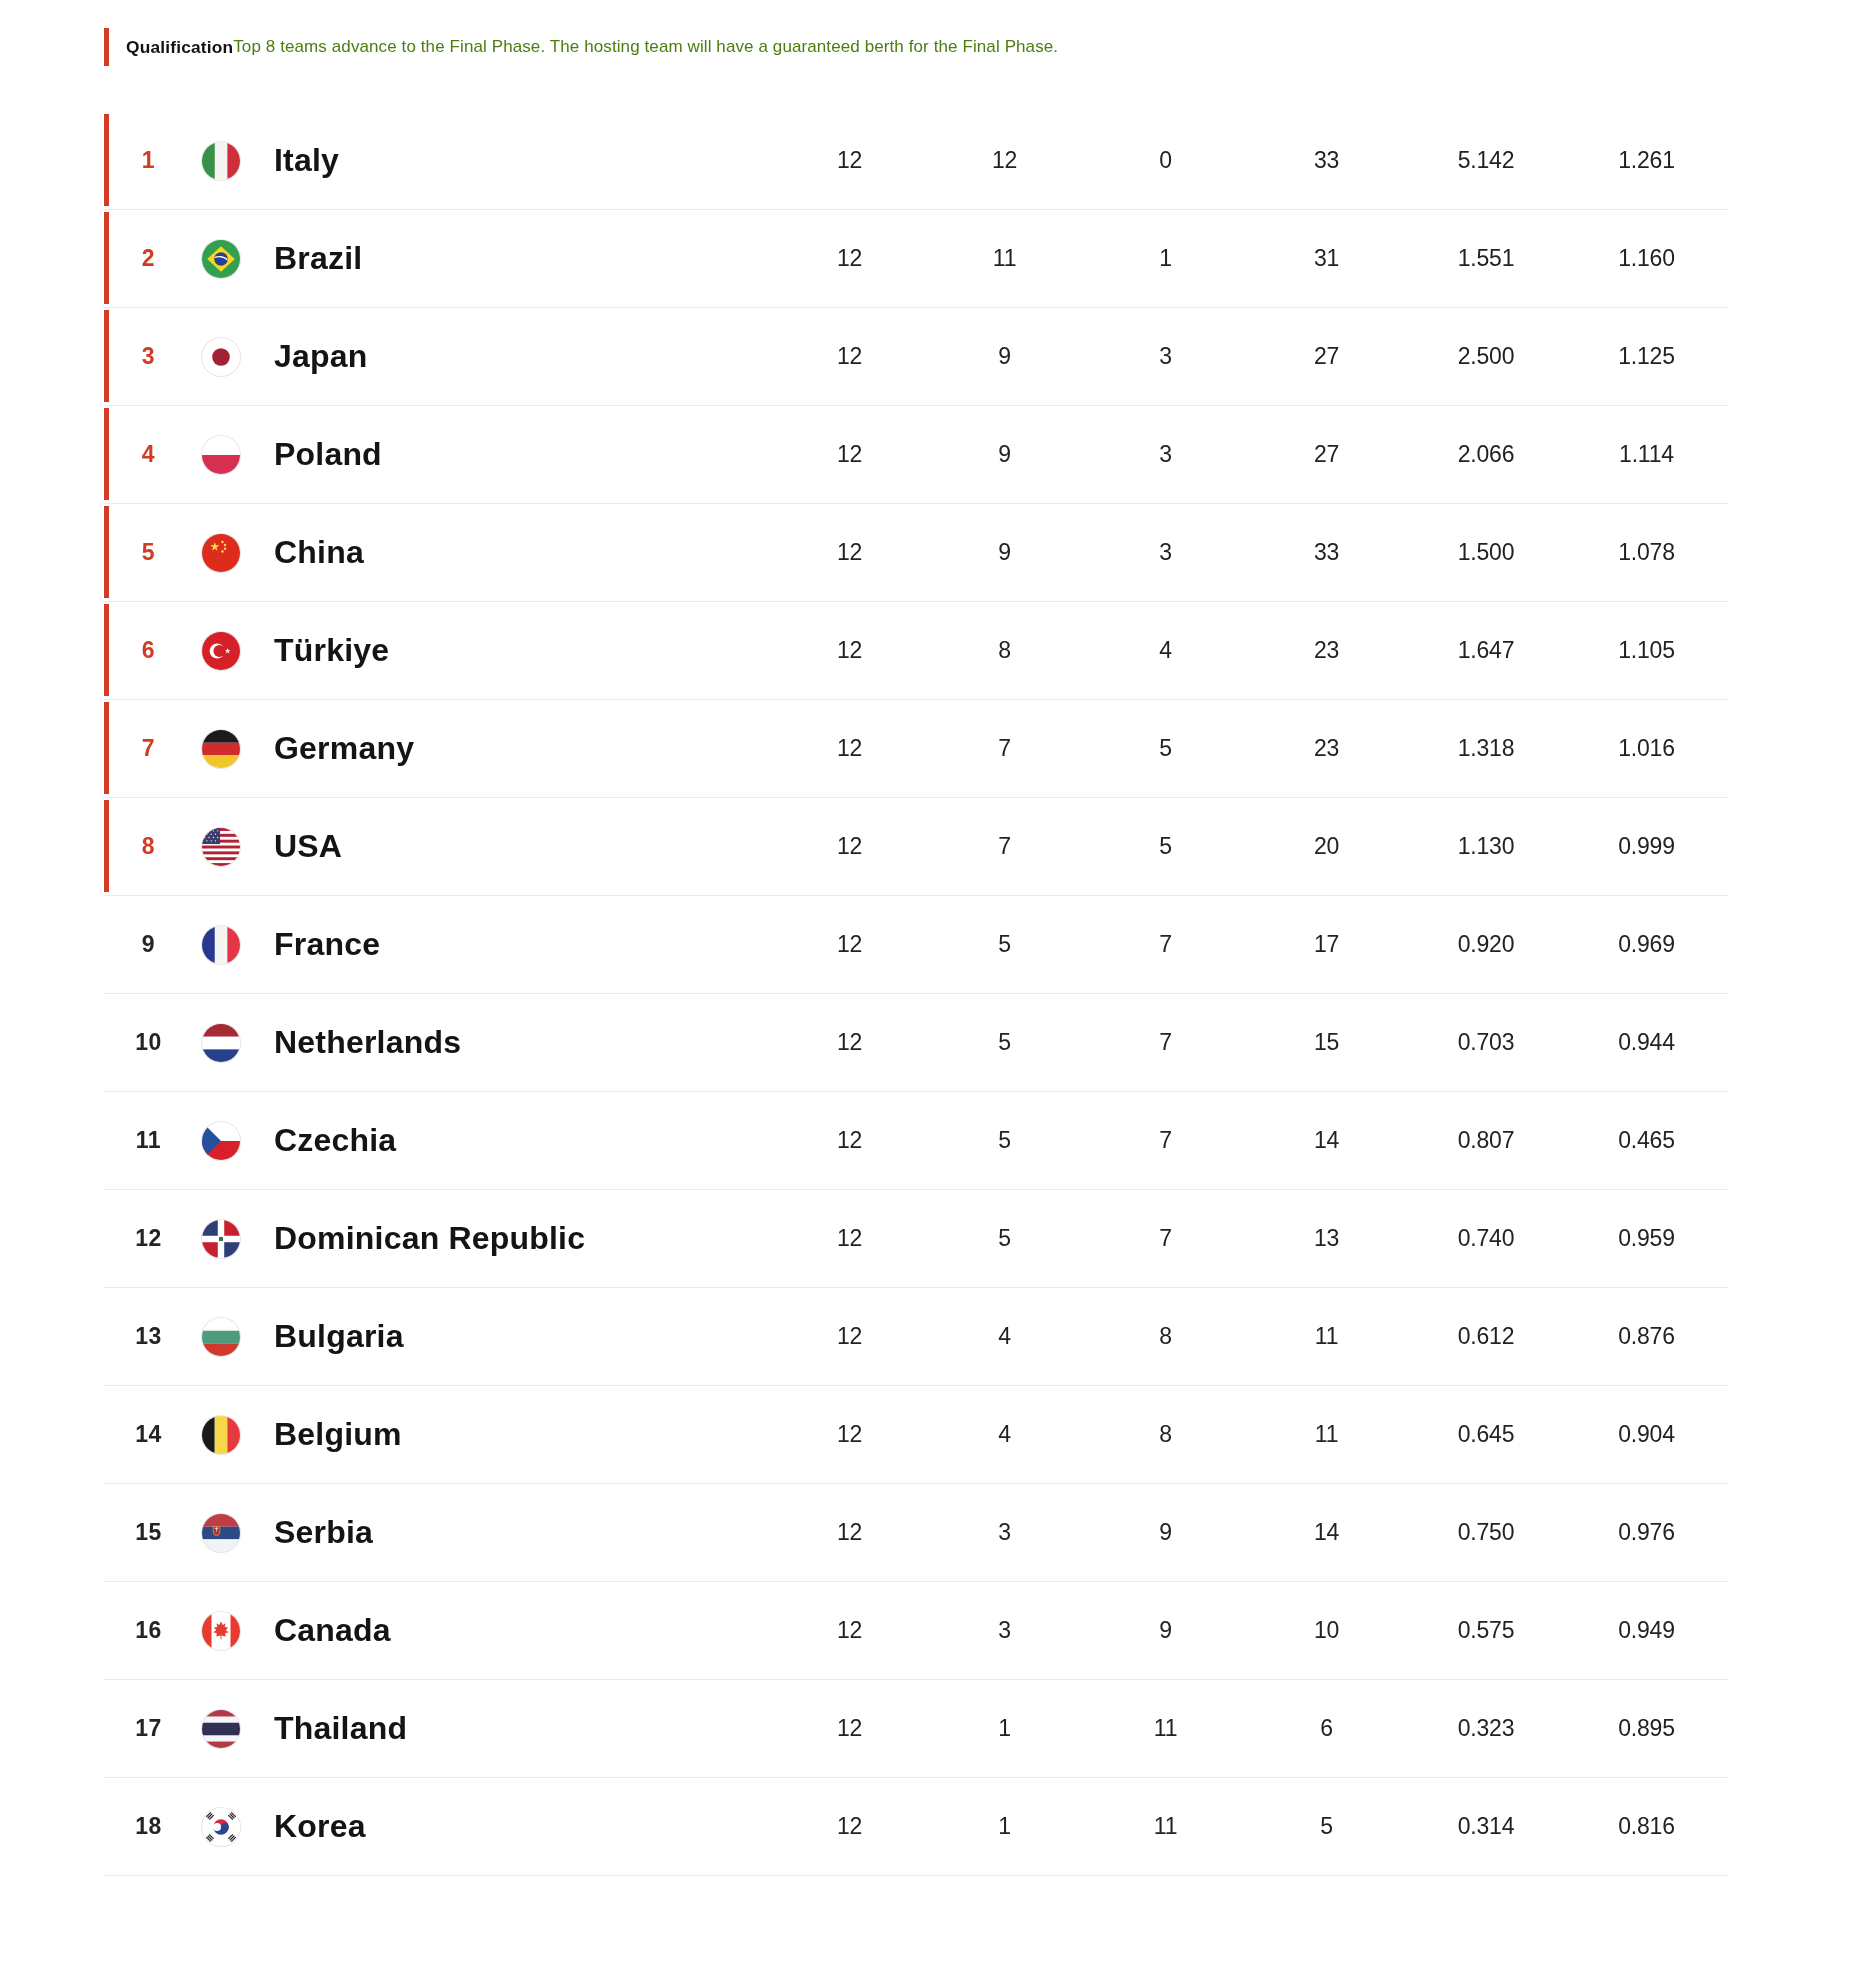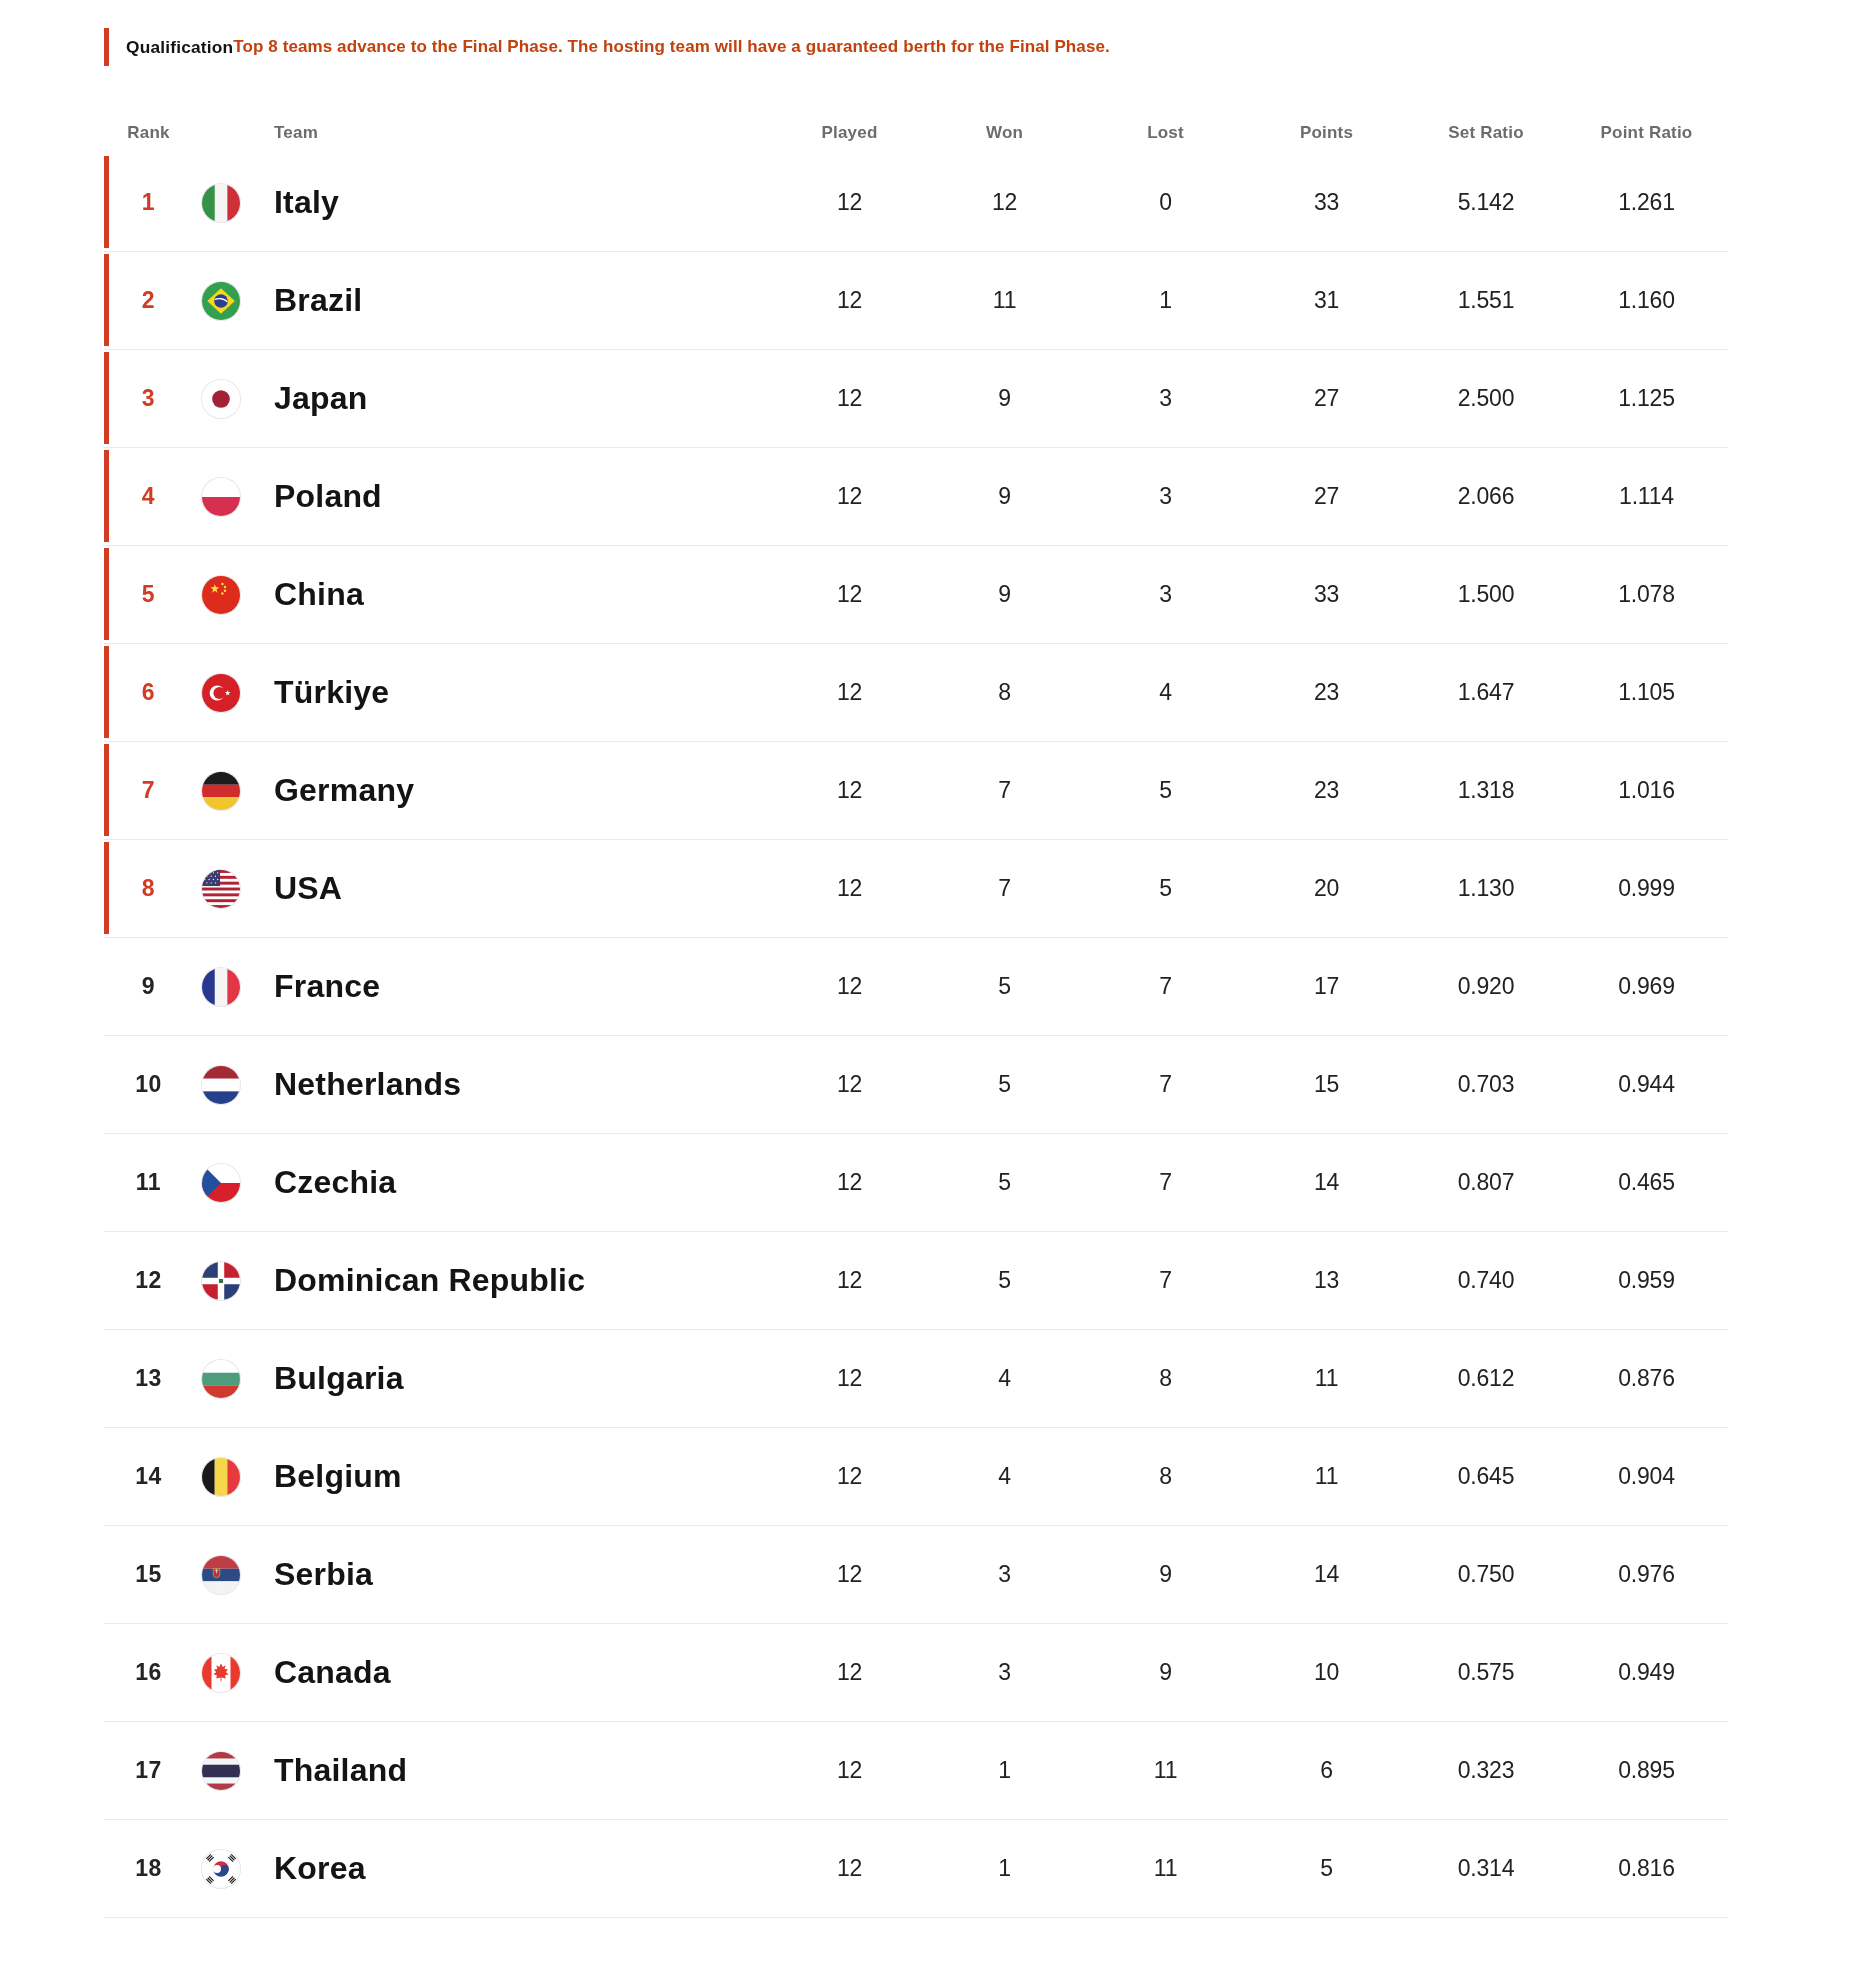--- a/index.html
+++ b/index.html
@@ -26,23 +26,23 @@
     padding-left: 17px;
   }
   .banner-label {
     font-weight: 800;
     font-size: 17.3px;
     letter-spacing: 0.2px;
     color: #131313;
     white-space: nowrap;
   }
   .banner-desc {
-    font-weight: 700;
+    font-weight: 400;
     font-size: 17px;
-    color: #c2410c;
+    color: #4d7c0f;
     letter-spacing: 0.1px;
   }
   
   .title {
     margin-top: 34px;
     text-align: center;
     font-size: 34px;
     font-weight: 800;
     letter-spacing: 0.4px;
     color: #0f0f0f;
@@ -125,31 +125,20 @@
 
 <div class="page">
 
   <div class="banner">
     <span class="banner-label">Qualification</span>
     <span class="banner-desc">Top 8 teams advance to the Final Phase. The hosting team will have a guaranteed berth for the Final Phase.</span>
   </div>
 
 
   <div class="table">
-    <div class="grid thead">
-      <div class="th c">Rank</div>
-      <div class="th"></div>
-      <div class="th team-h">Team</div>
-      <div class="th c">Played</div>
-      <div class="th c">Won</div>
-      <div class="th c">Lost</div>
-      <div class="th c">Points</div>
-      <div class="th c">Set Ratio</div>
-      <div class="th c">Point Ratio</div>
-    </div>
     <div>
         <div class="grid row qualified">
     <div class="cell rank">1</div>
     <div class="flag-wrap">
       <div class="flag-circle">
               <svg viewBox="0 0 40 40" aria-hidden="true">
                 <rect width="40" height="40" fill="#f5f6f4"></rect>
                 <rect width="13.4" height="40" fill="#359246"></rect>
                 <rect x="26.7" width="13.3" height="40" fill="#cd3038"></rect>
               </svg>

